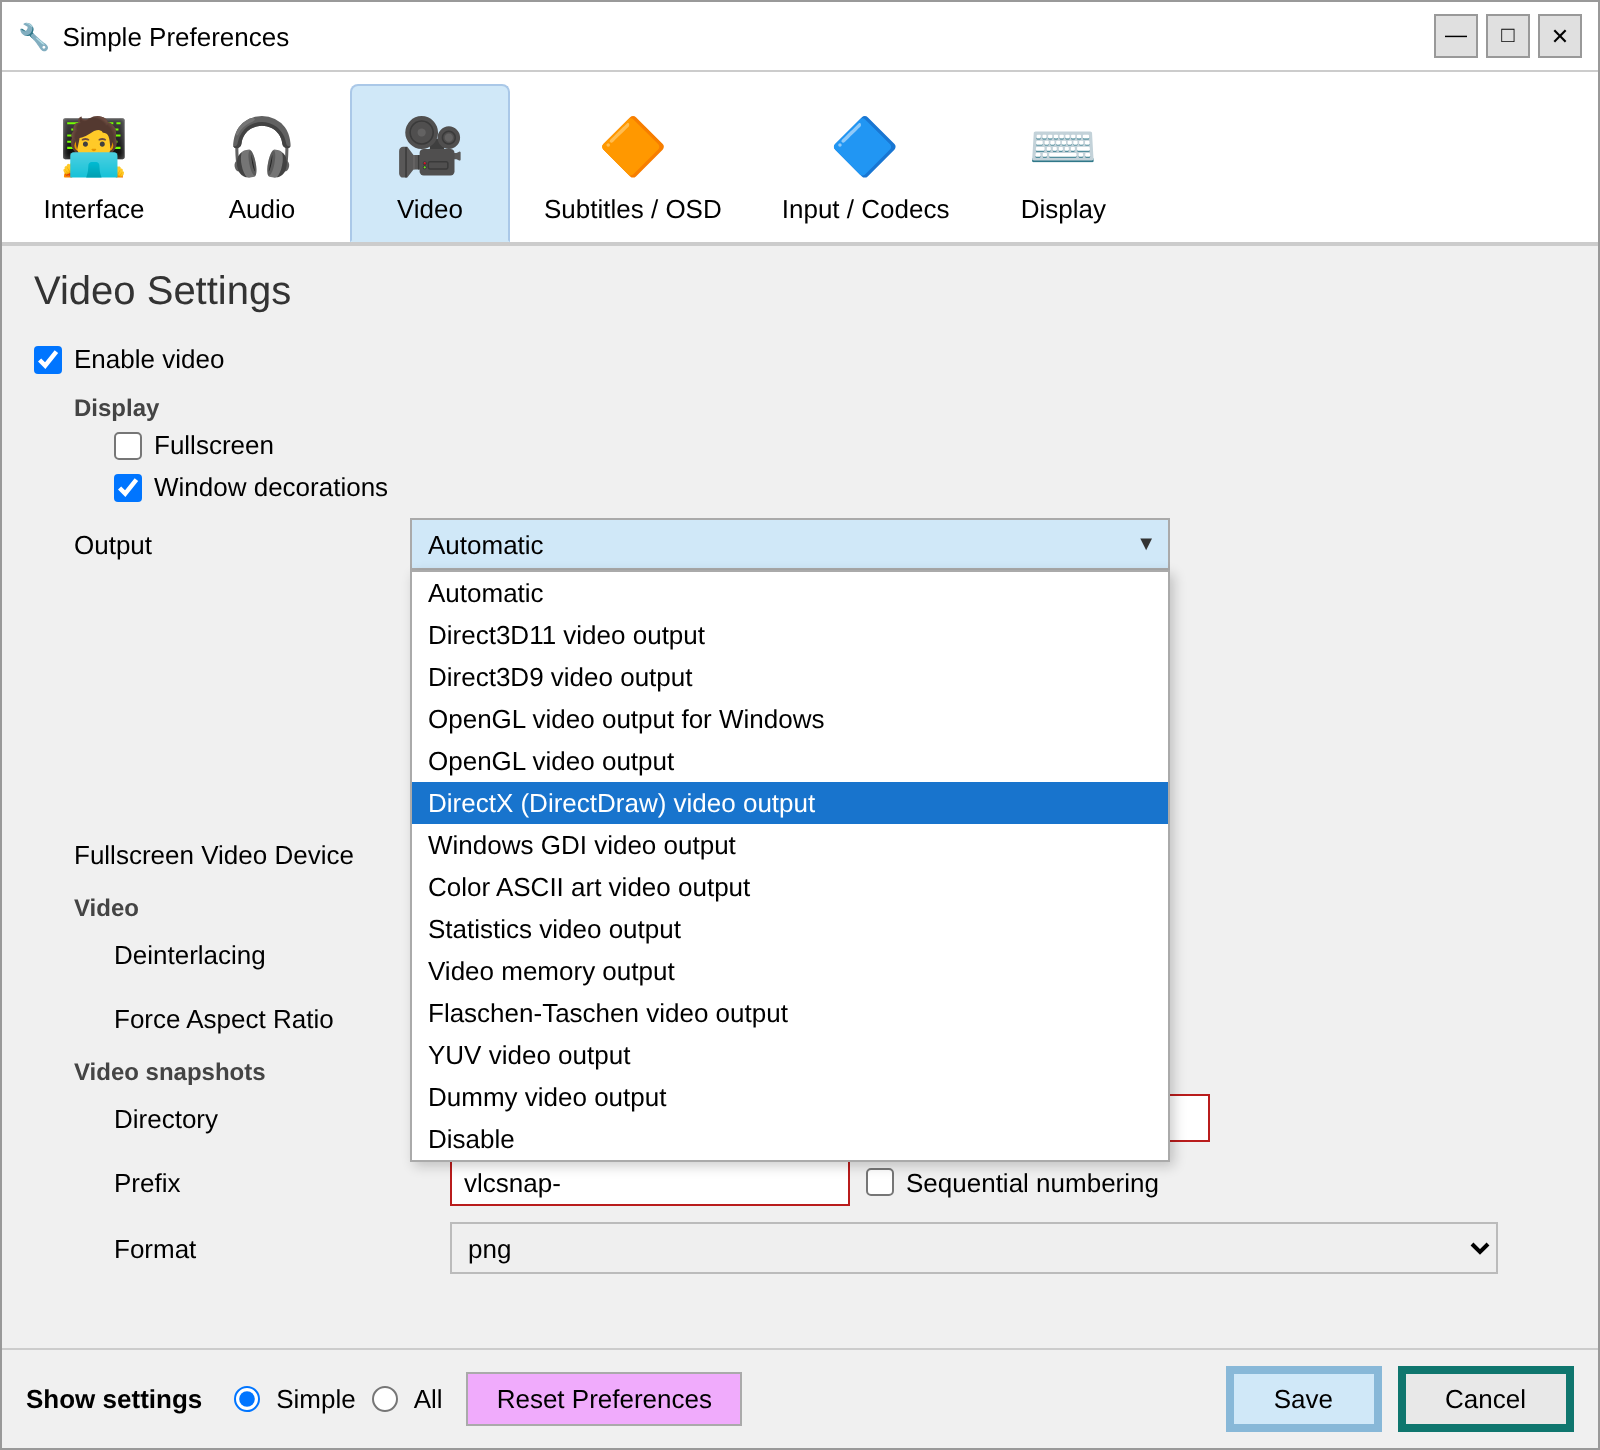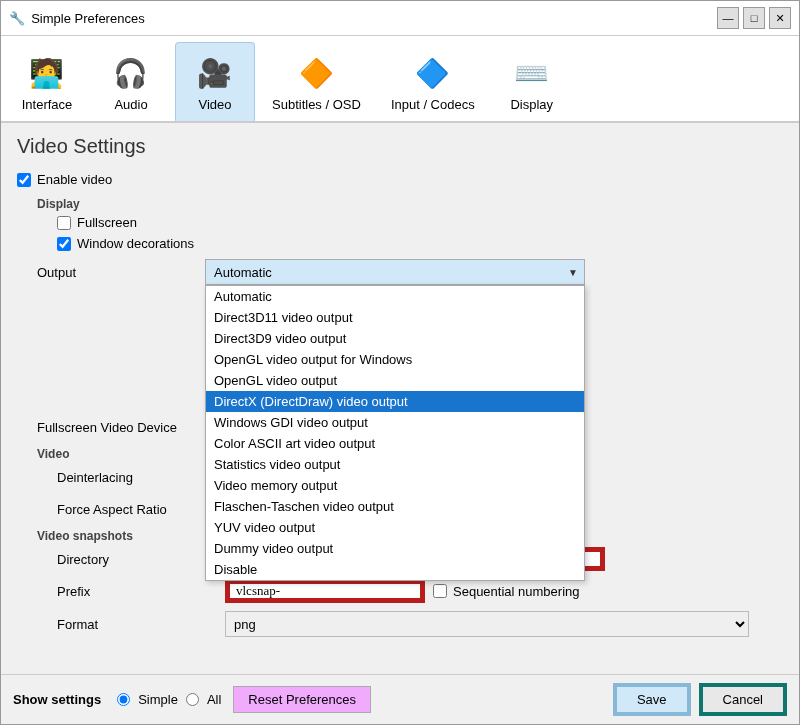--- a/index.html
+++ b/index.html
@@ -107,26 +107,25 @@
       display: flex;
       align-items: center;
       margin-bottom: 8px;
       gap: 8px;
     }
     .form-label {
       min-width: 160px;
       font-size: 13px;
     }
     .form-input {
-      border: 5px solid #b91c1c;
+      border: 1px solid #b91c1c;
       background: #fff;
       padding: 3px 6px;
       font-size: 13px;
       height: 24px;
-      font-family: Liberation Serif, serif;
     }
     .output-dropdown-container {
       position: relative;
       width: 380px;
     }
     .dropdown-trigger {
       width: 100%;
       height: 26px;
       background: #d0e8f8;
       border: 1px solid #aaa;

